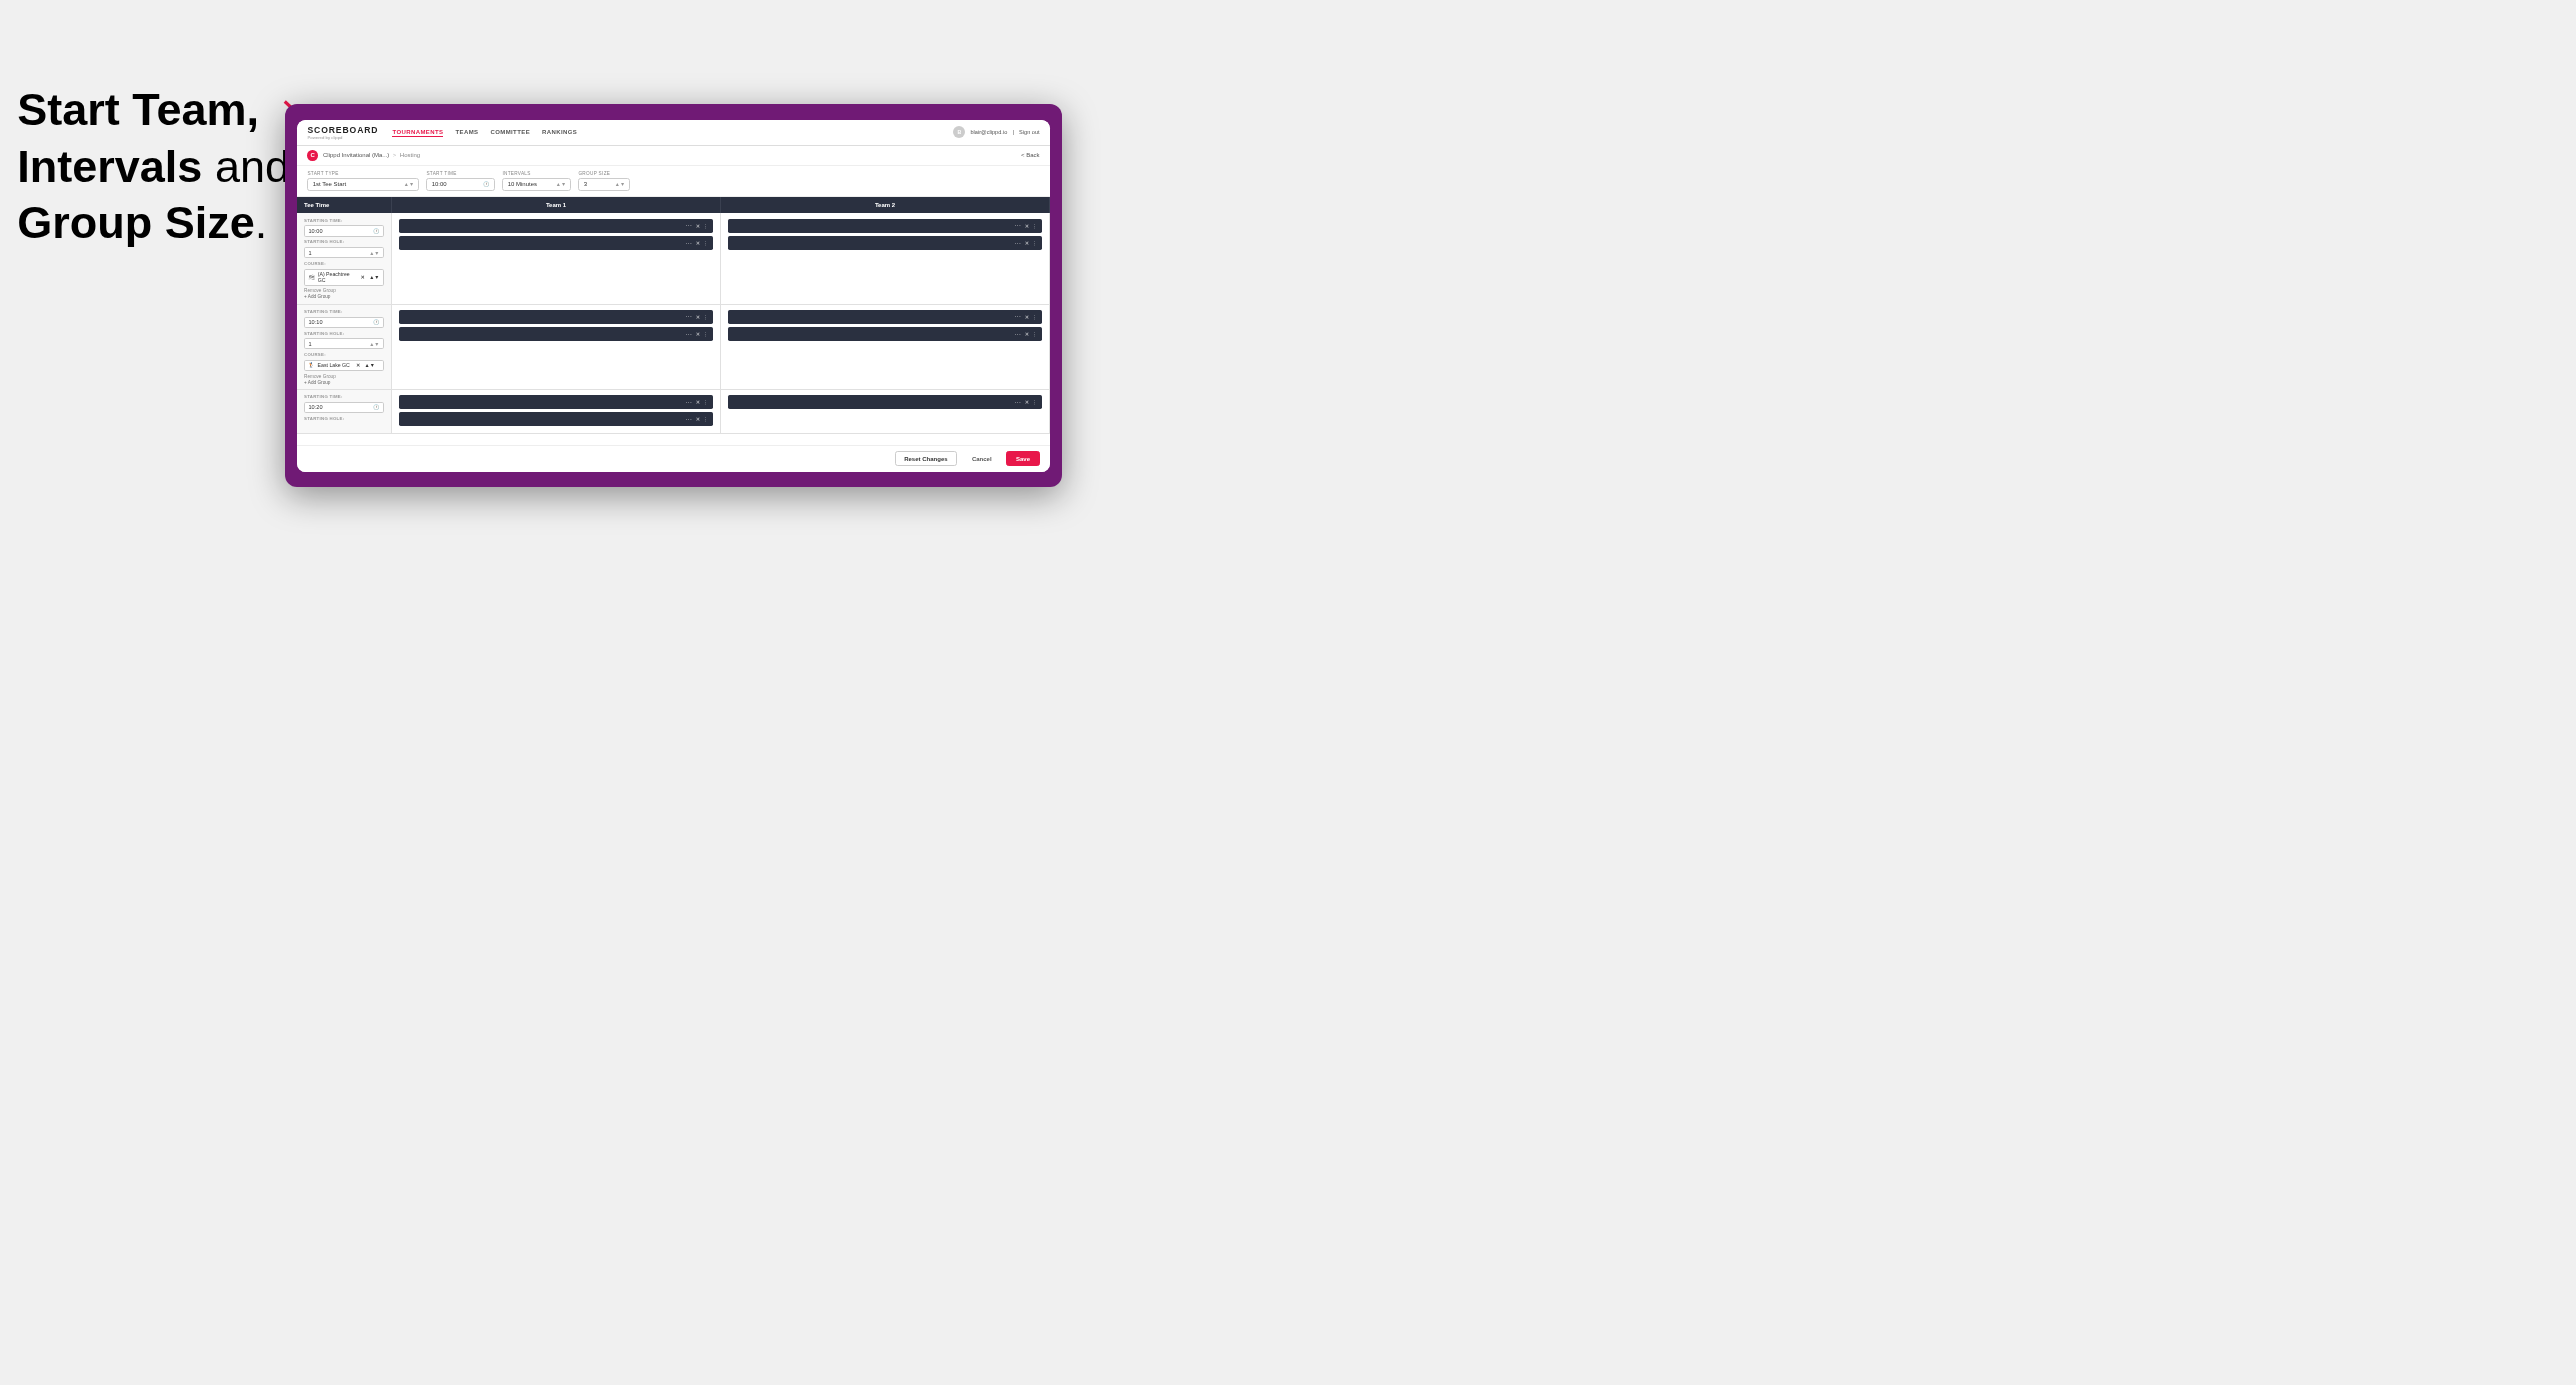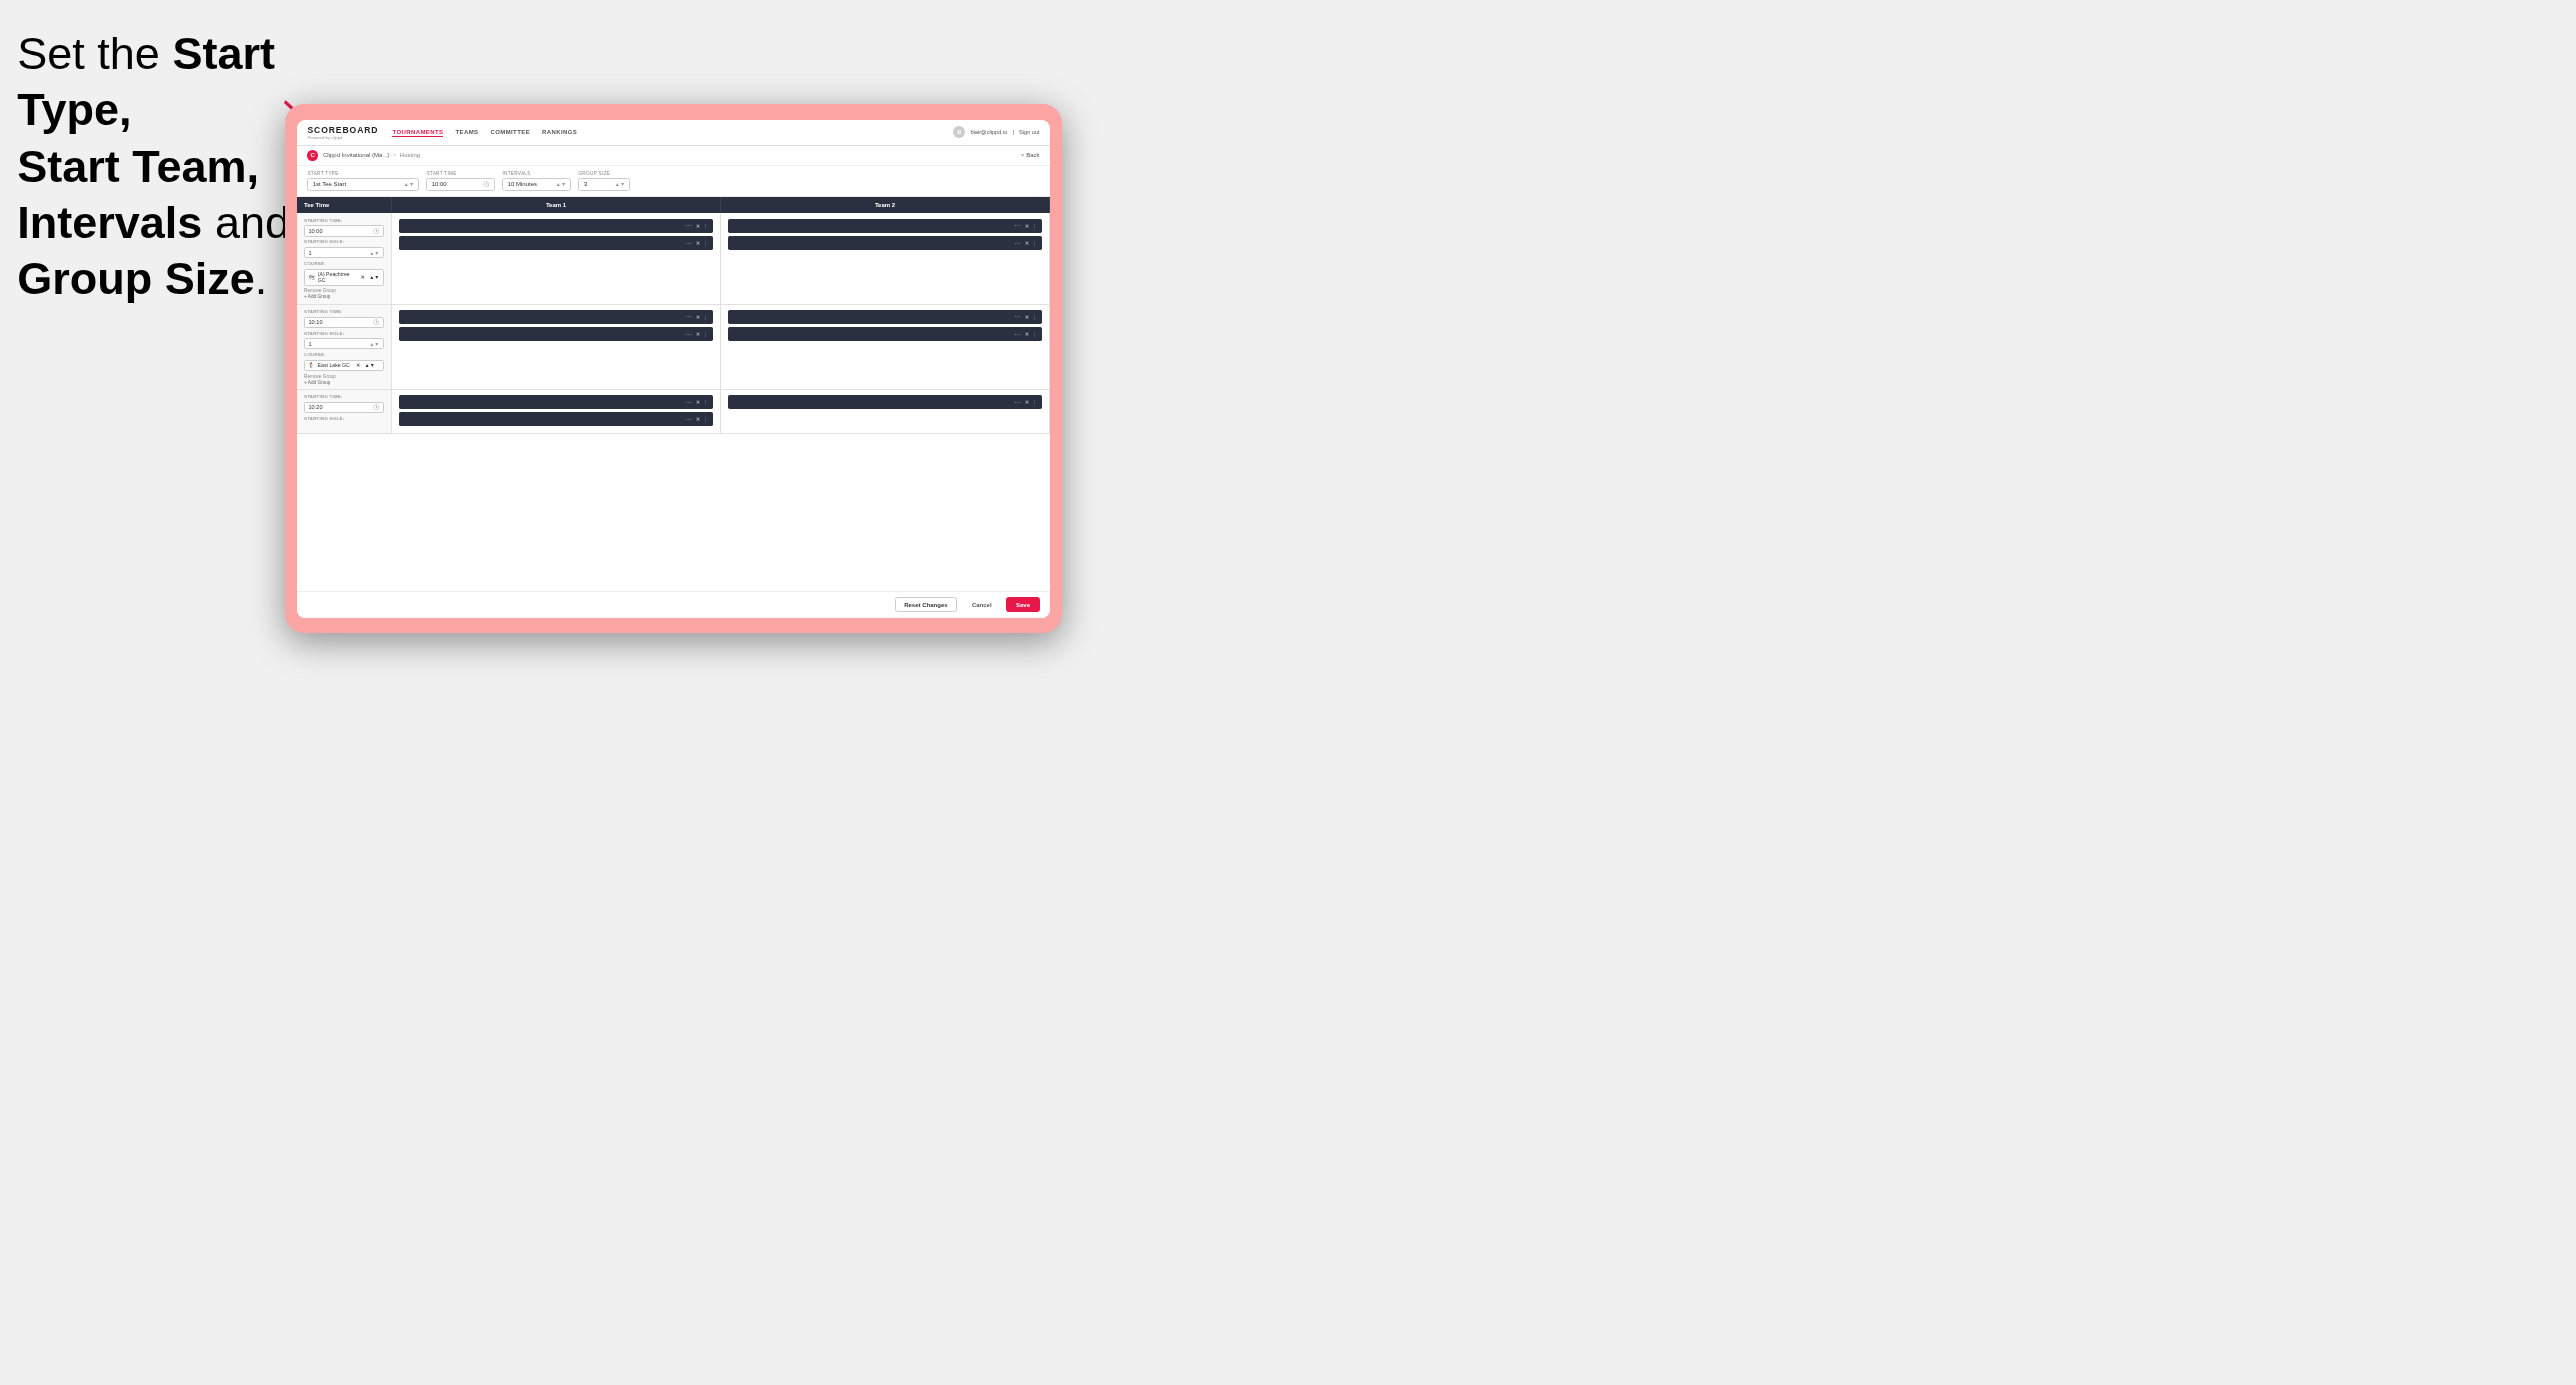--- a/index.html
+++ b/index.html
@@ -33,23 +33,23 @@
       height: 173px;
       pointer-events: none;
     }
 
     
     .tablet-frame {
       position: absolute;
       top: 104px;
       left: 285px;
       width: 777px;
-      height: 529px;
-      background: #fca5a5;
-      border-radius: 19px;
+      height: 383px;
+      background: #701a75;
+      border-radius: 12px;
       padding: 15.5px 12px;
       box-shadow: 0 8.6px 35px rgba(0,0,0,0.4);
     }
 
     .tablet-screen {
       width: 100%;
       height: 100%;
       background: #fff;
       border-radius: 8.6px;
       overflow: hidden;
@@ -400,23 +400,21 @@
 
     
     .table-area::-webkit-scrollbar { width: 3.5px; }
     .table-area::-webkit-scrollbar-track { background: #f0f0f0; }
     .table-area::-webkit-scrollbar-thumb { background: #ccc; border-radius: 1.7px; }
   </style>
 </head>
 <body>
 
 <div class="instruction-text">
-  <span>
-    Set the <span class="bold">Start Type,</span>
-  </span><br>
+  <br>
   <span class="bold">Start Team,</span><br>
   <span class="bold">Intervals</span><span> and</span><br>
   <span class="bold">Group Size</span><span>.</span>
 </div>
 
 <svg class="arrow-container" viewBox="0 0 220 200" style="position:absolute; top:86px; left:268px; width:173px; height:155px;">
   <defs>
     <marker id="arrowhead" markerWidth="10" markerHeight="7" refX="10" refY="3.5" orient="auto">
       <polygon points="0 0, 10 3.5, 0 7" fill="#e8174a"></polygon>
     </marker>

